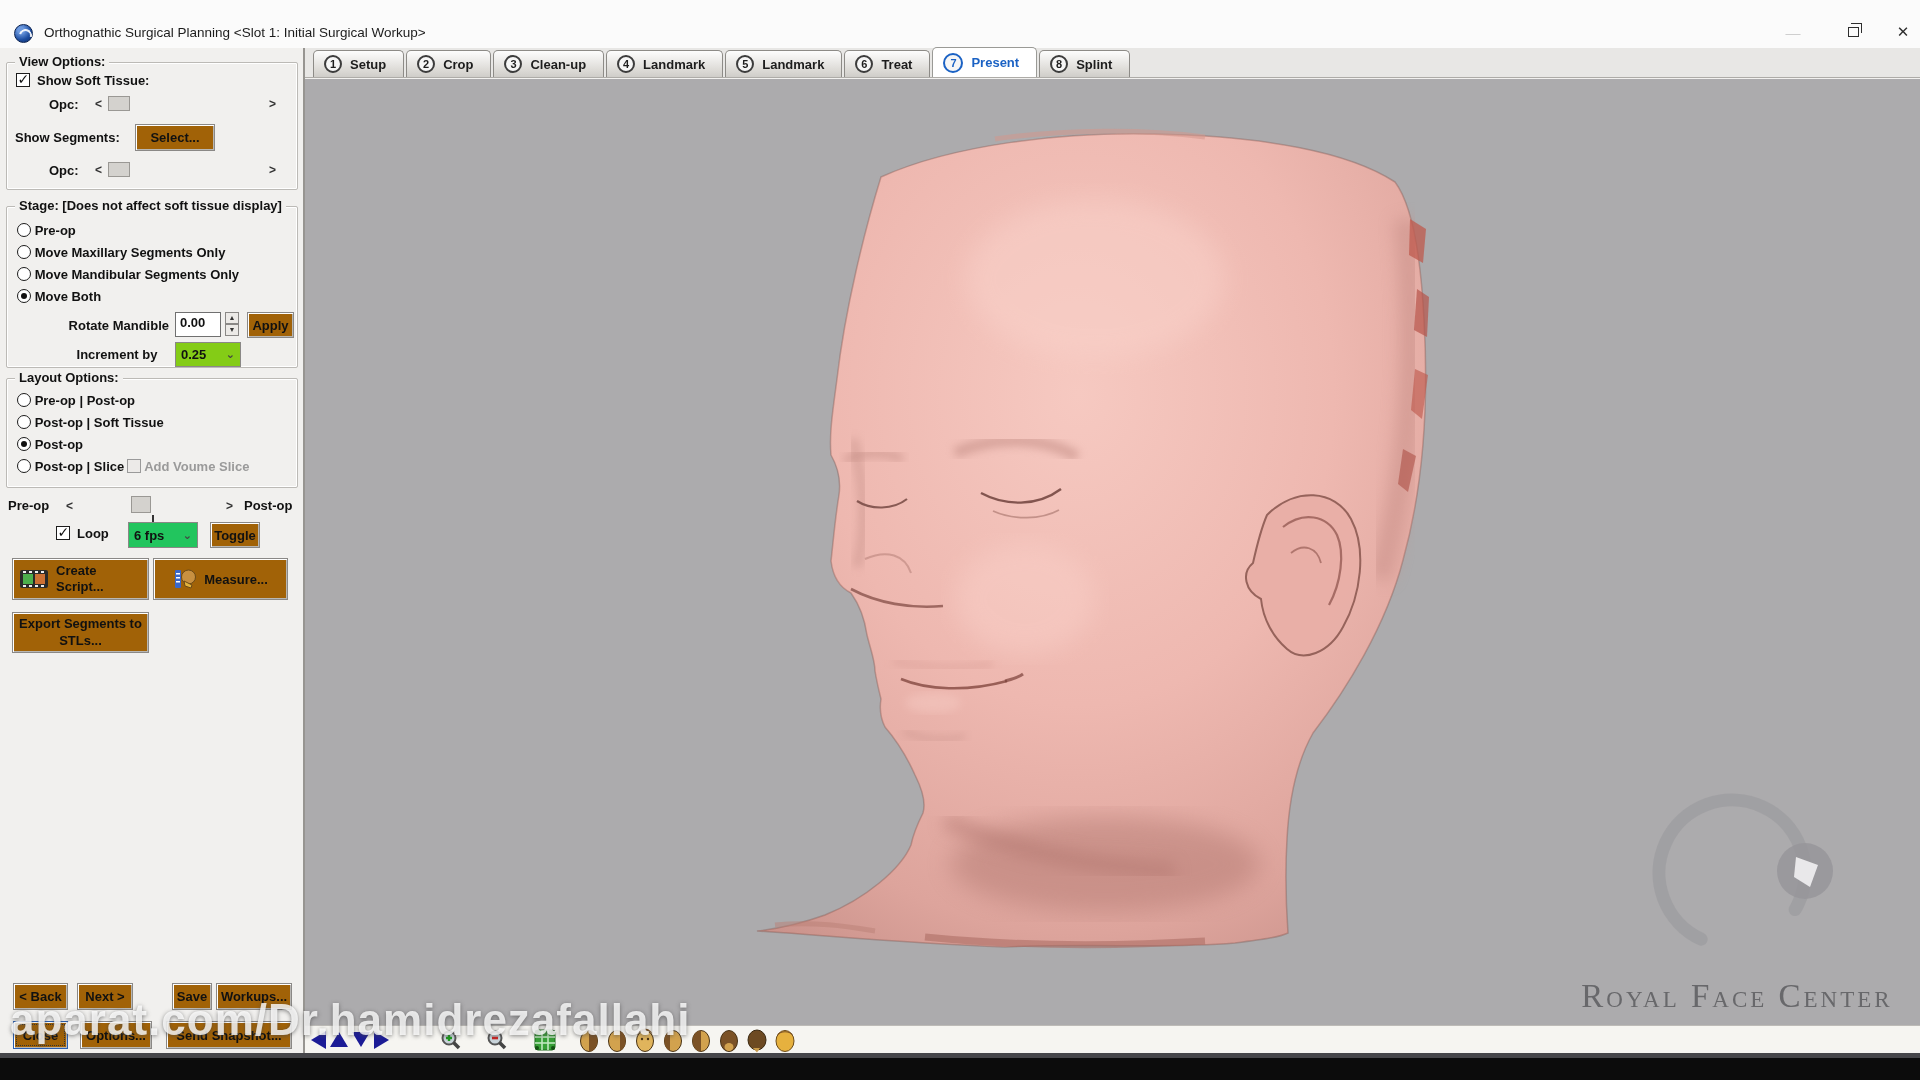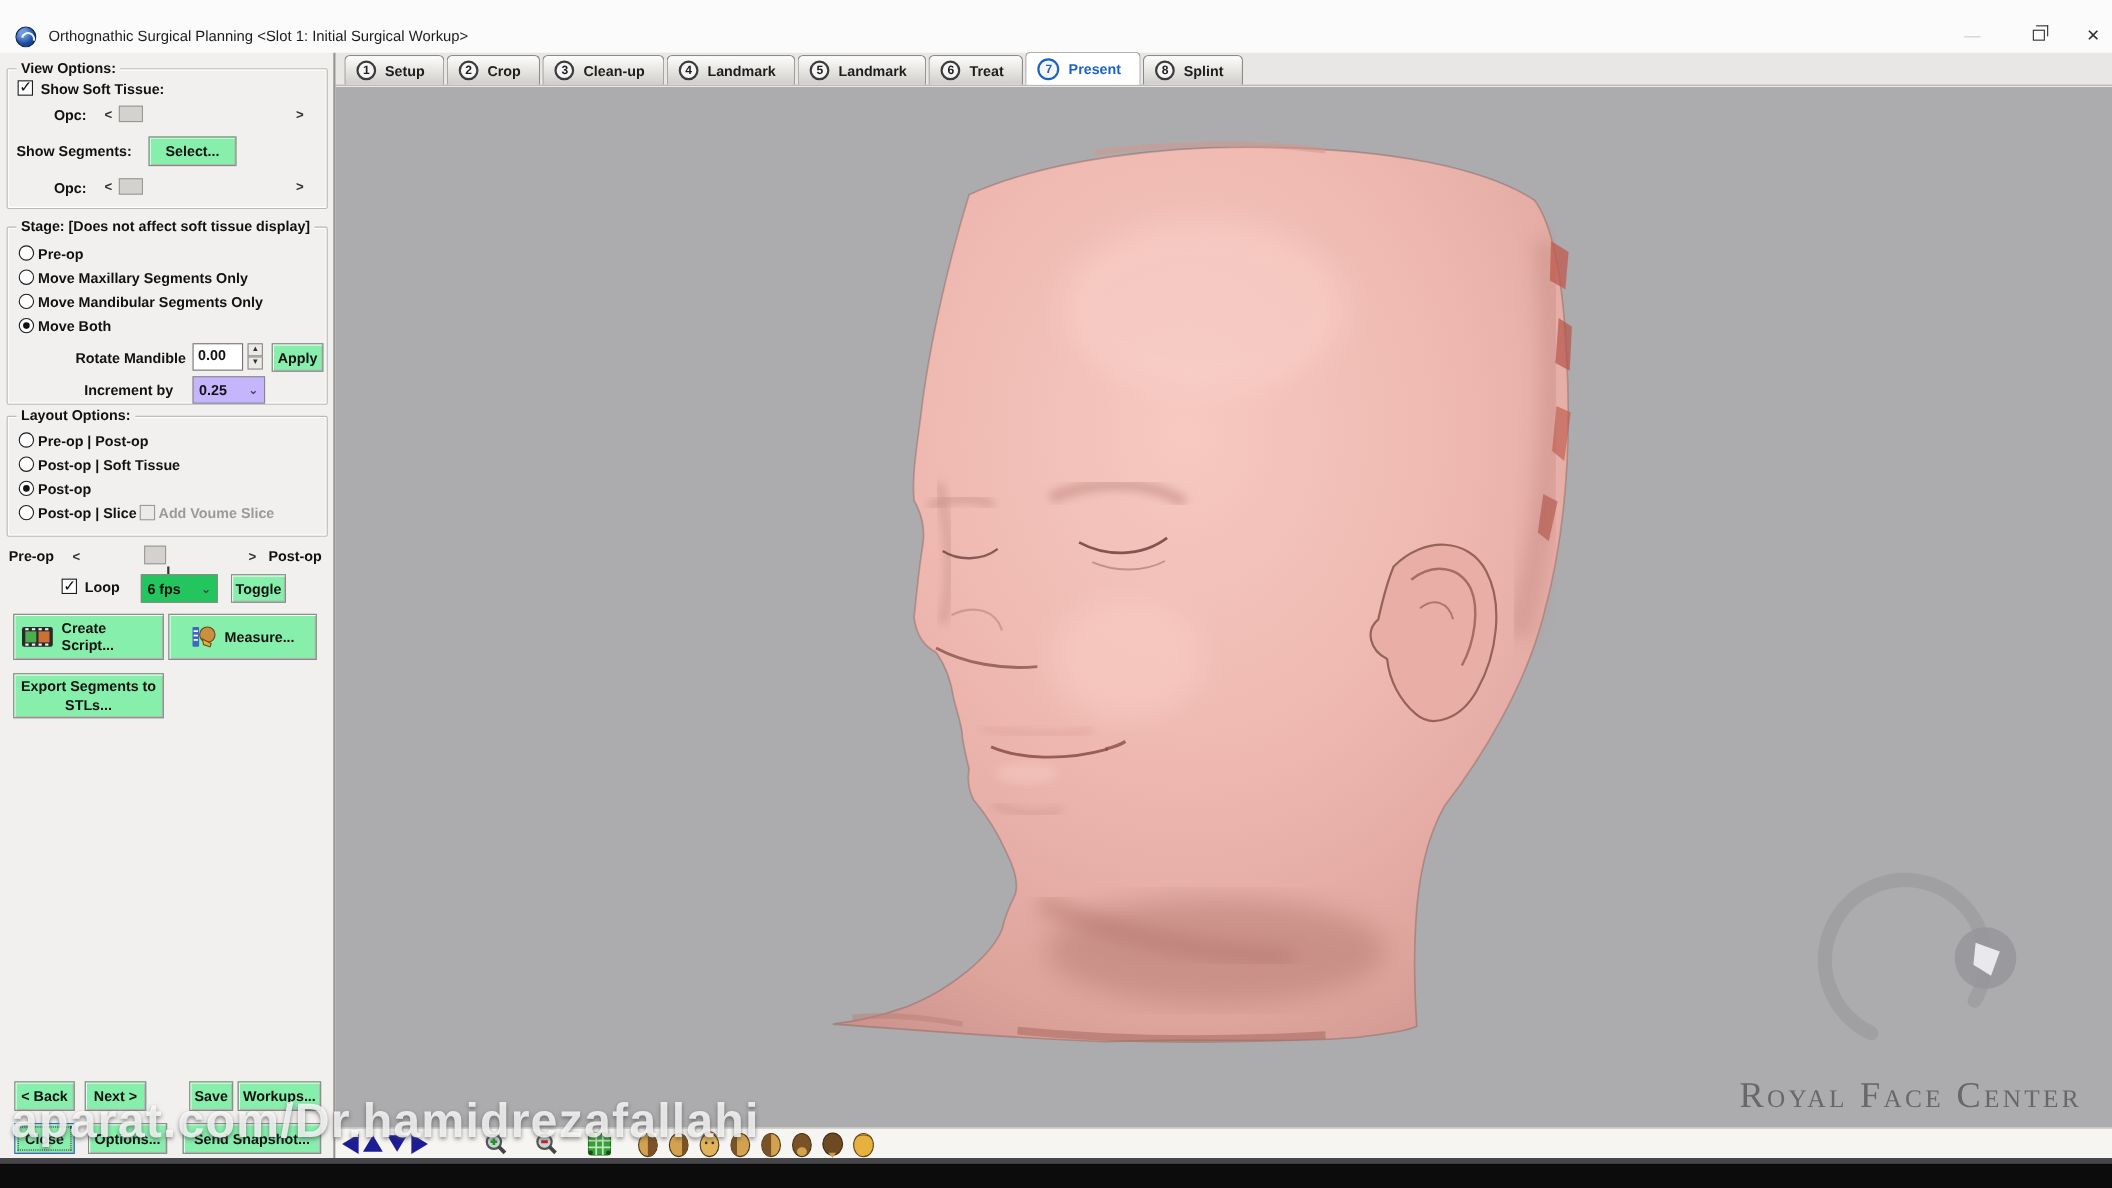--- a/index.html
+++ b/index.html
@@ -38,24 +38,24 @@
   .grp{position:absolute;left:6px;width:292px;border:1px solid #bcbab6;border-radius:2px;
        box-shadow:inset 0 0 0 1px #fff;}
   .grp-label{position:absolute;top:-9px;left:8px;background:#f1f0ee;padding:0 4px;font-weight:bold;font-size:13px;white-space:nowrap;}
   .chk{display:inline-block;width:14px;height:14px;border:1.6px solid #1c1c1c;background:#fff;position:relative;vertical-align:-2px;}
   .chk.on:after{content:"✓";position:absolute;left:0.5px;top:-3px;font-size:14px;font-weight:bold;color:#111;}
   .chk.dis{border-color:#9a9a9a;background:#eceae8;}
   .radio{display:inline-block;width:14px;height:14px;border:1.6px solid #1c1c1c;border-radius:50%;background:#fff;position:relative;vertical-align:-2px;}
   .radio.on:after{content:"";position:absolute;left:3px;top:3px;width:6px;height:6px;border-radius:50%;background:#111;}
   .sld-arrow{font-size:12px;color:#333;font-weight:bold;}
   .sld-thumb{display:inline-block;width:22px;height:15px;background:#d4d2ce;border:1px solid #9a9894;}
-  .btn{background:#86efac;border:1px solid #8a8886;box-shadow:inset 1px 1px 0 #fff,inset -1px -1px 0 #b9b7b3;
+  .btn{background:#a16207;border:1px solid #8a8886;box-shadow:inset 1px 1px 0 #fff,inset -1px -1px 0 #b9b7b3;
        display:flex;align-items:center;justify-content:center;font-weight:bold;font-size:13px;color:#111;cursor:default;}
   .txtin{background:#fff;border:1px solid #707070;font-weight:bold;font-size:13px;padding:2px 4px;}
-  .sel{background:#c4b5fd;border:1px solid #8a8886;display:flex;align-items:center;justify-content:space-between;
+  .sel{background:#84cc16;border:1px solid #8a8886;display:flex;align-items:center;justify-content:space-between;
        padding:0 5px;font-weight:bold;font-size:13px;}
   .sel .chev{font-size:11px;color:#444;}
   .spin{display:flex;flex-direction:column;width:14px;height:24px;}
   .spin span{flex:1;border:1px solid #8a8886;background:#eceae7;font-size:7px;line-height:9px;text-align:center;color:#333;}
   
   #viewport{position:absolute;left:305px;top:79px;width:1615px;height:974px;background:#acabad;}
   #vtoolbar{position:absolute;left:0;bottom:0;width:100%;height:28px;background:#f6f5f1;border-top:1px solid #bdbbb7;
             display:flex;align-items:center;padding-left:6px;gap:4px;}
   .tri{width:0;height:0;display:inline-block;}
   .tri-l{border-top:9px solid transparent;border-bottom:9px solid transparent;border-right:15px solid #1c1c96;}

